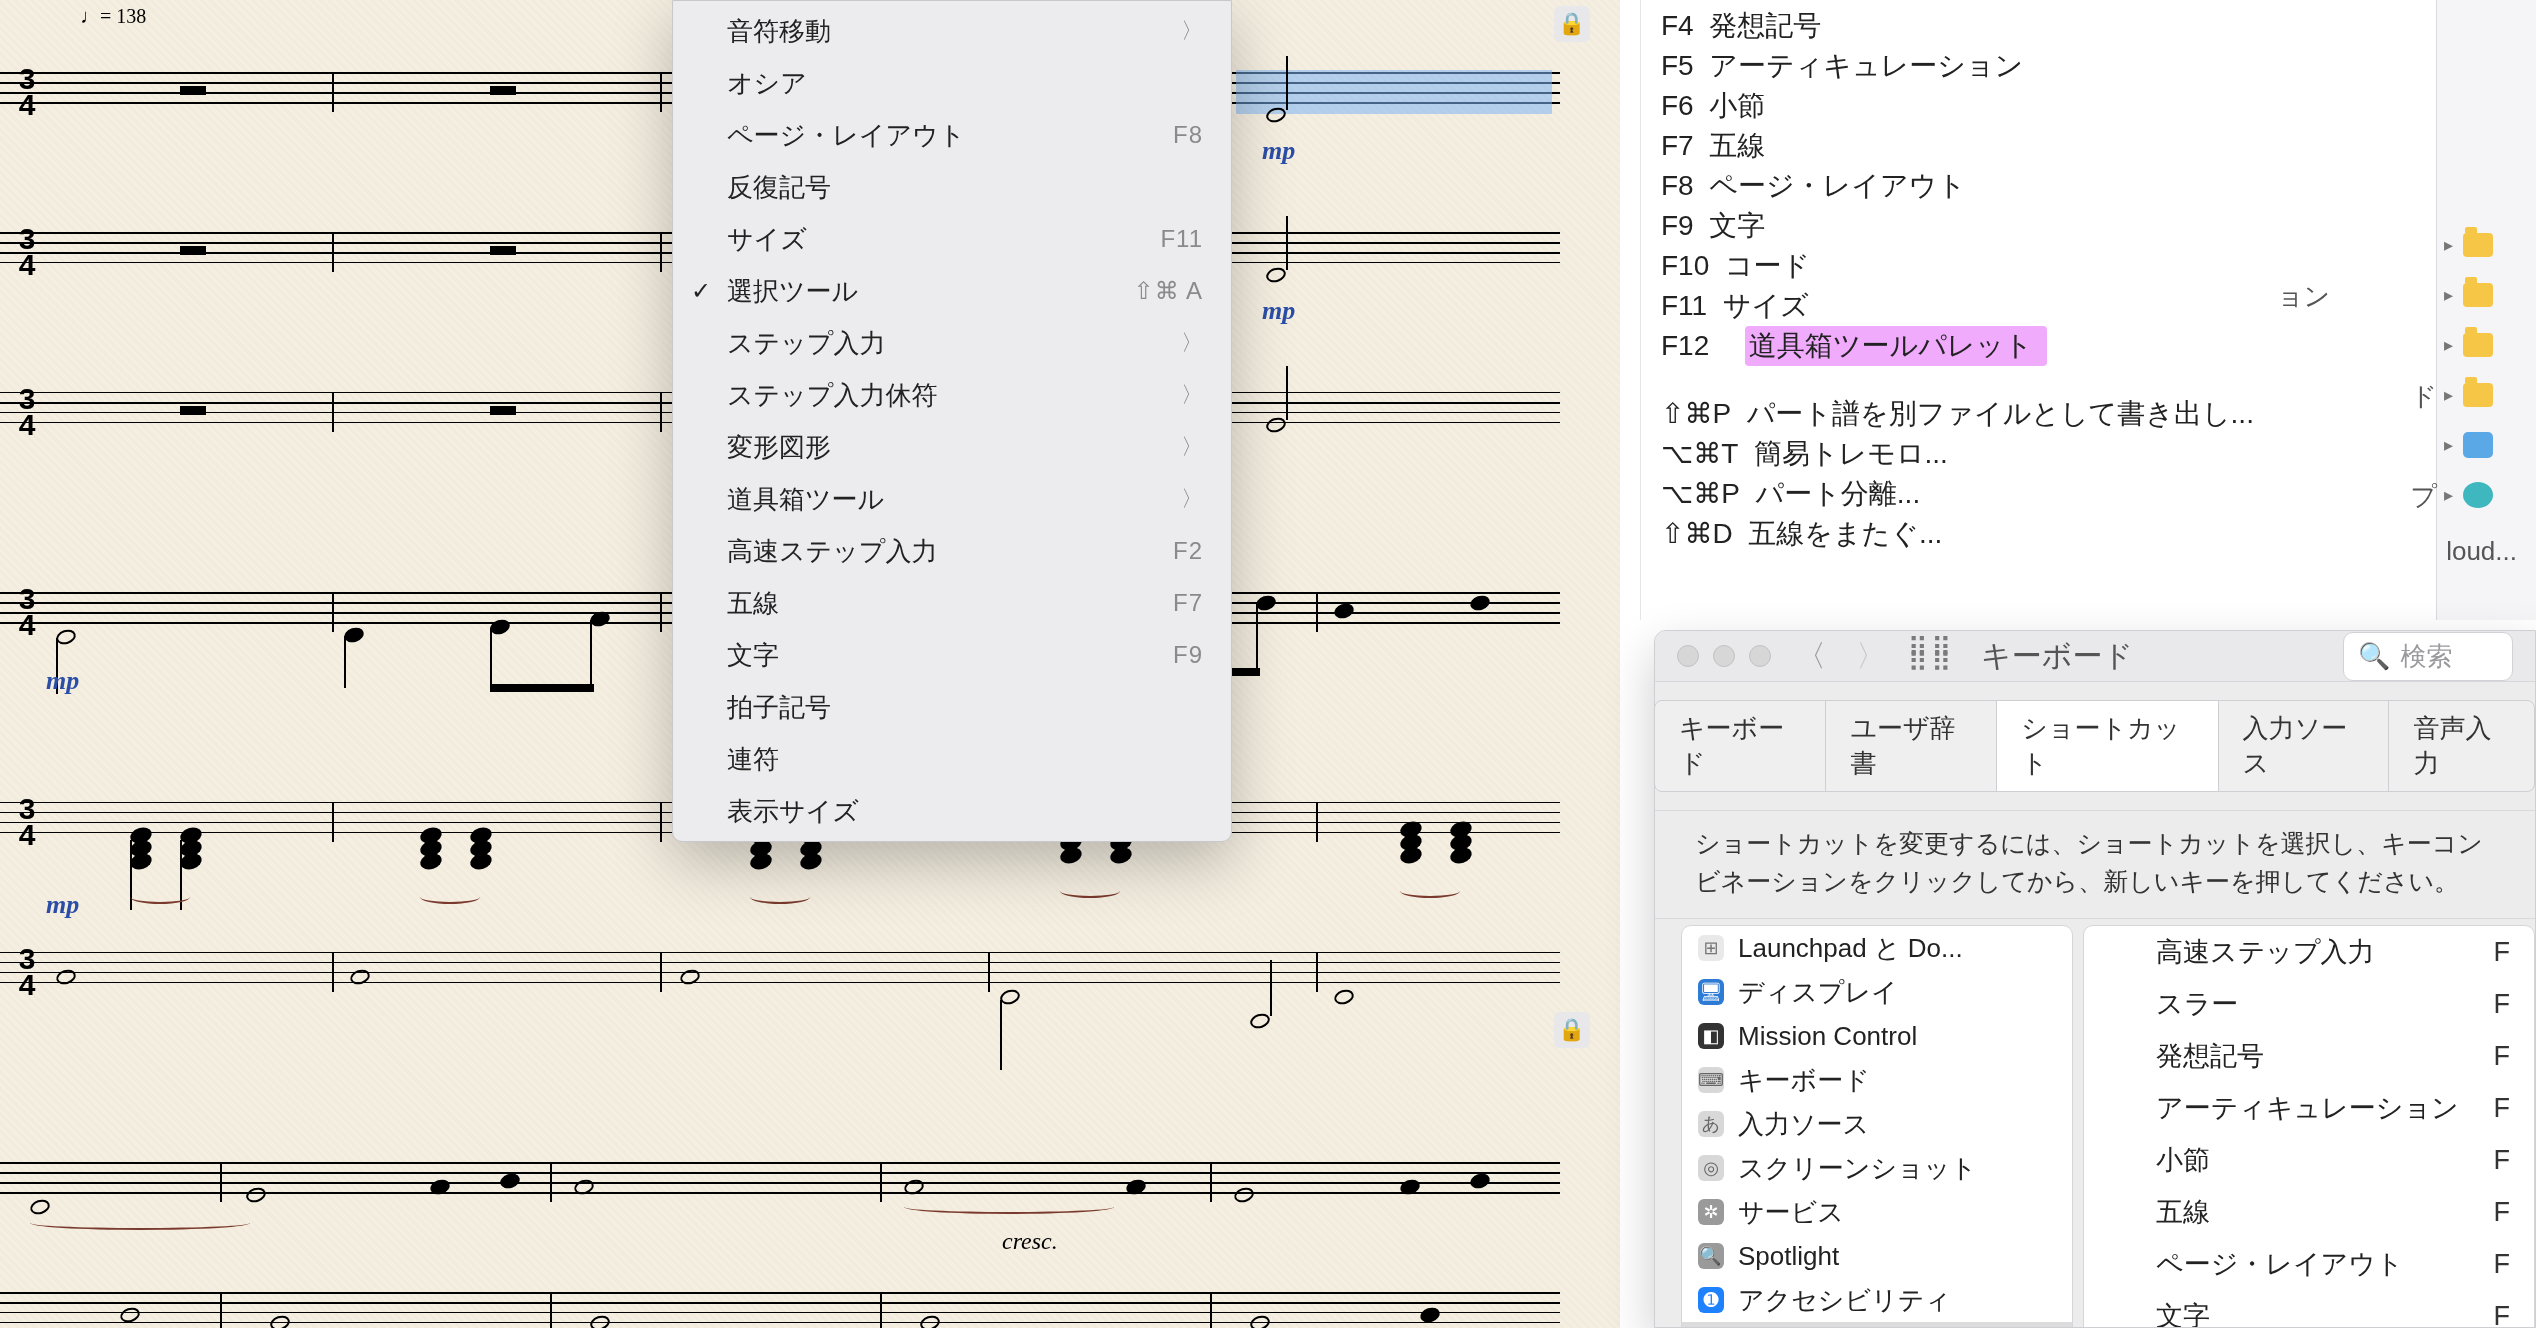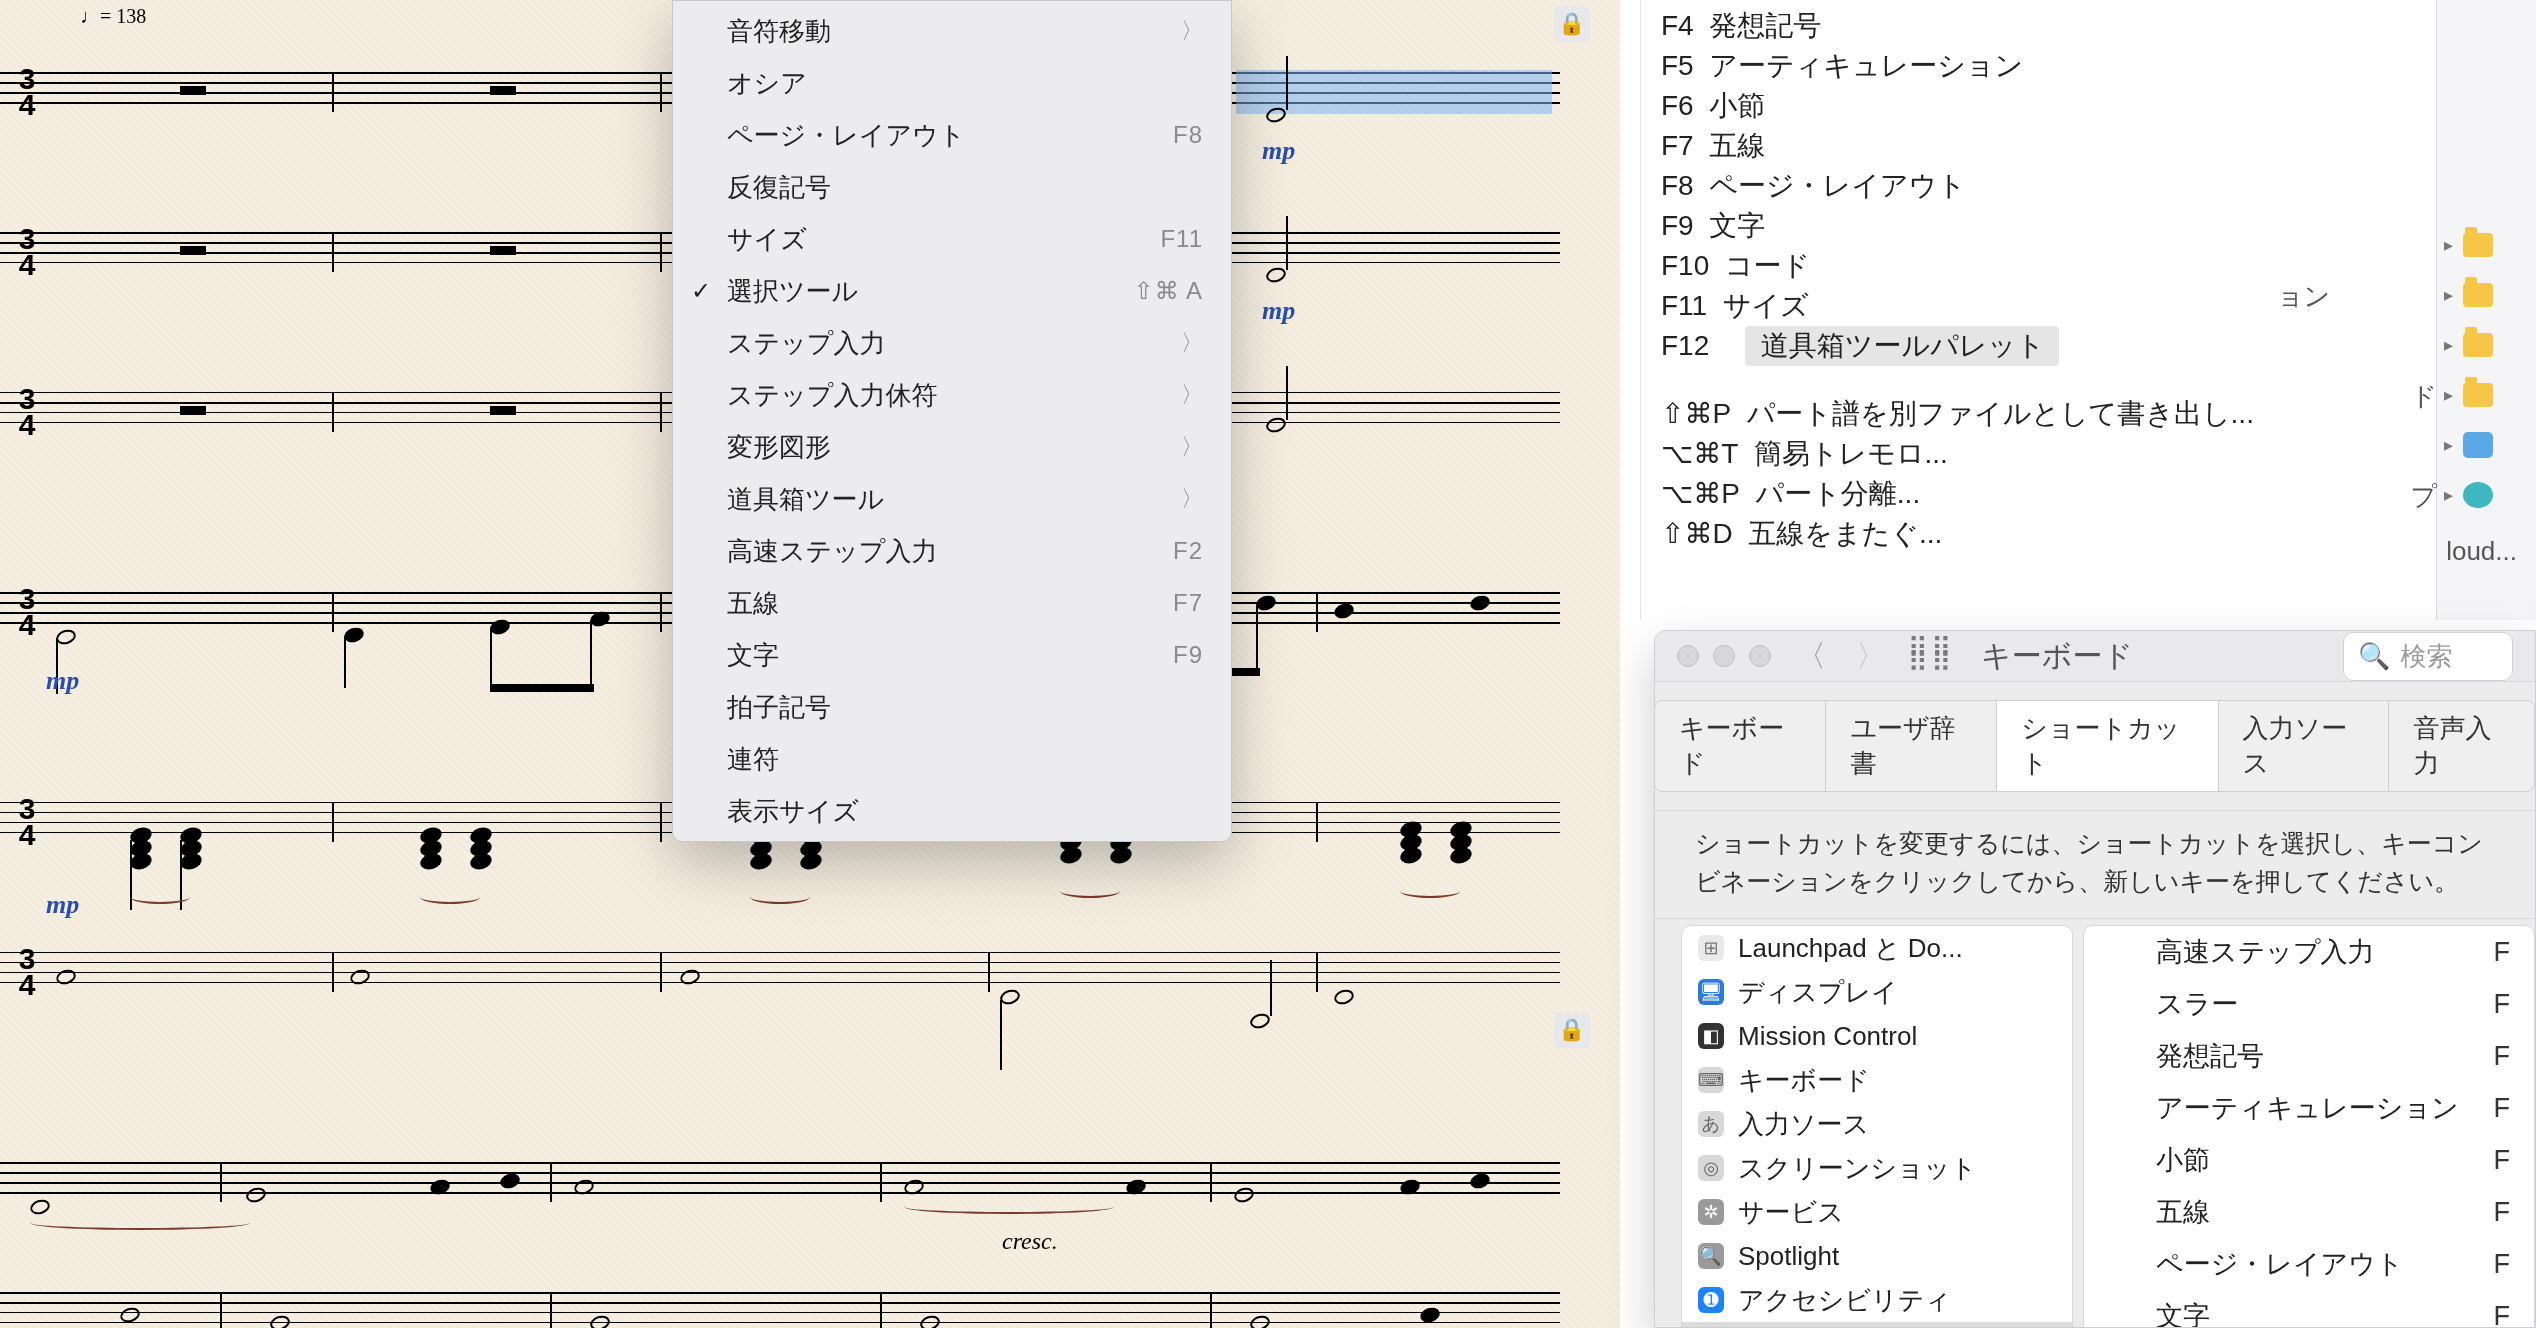--- a/index.html
+++ b/index.html
@@ -53,21 +53,21 @@
   .ctxmenu .sc { color:#8a8a8e; font-size:24px; letter-spacing:1px; }
   .ctxmenu .arrow { color:#8a8a8e; font-size:22px; }
 
   
   .sc-list {
     position:absolute; left:1640px; top:0; width:896px; height:620px;
     background:#fff; border-left:1px solid #e6e6e6;
     font-size:28px; color:#222; padding-top:6px;
   }
   .sc-list .item { height:40px; line-height:40px; padding-left:20px; white-space:nowrap; }
-  .sc-list .item.sel { background:#e5e5e5; display:inline-block; padding-right:14px; border-radius:4px; margin-left:20px; padding-left:16px; }
+  .sc-list .item.sel { background:#f0abfc; display:inline-block; padding-right:14px; border-radius:4px; margin-left:20px; padding-left:4px; }
   .sc-list .spacer { height:28px; }
 
   
   .finder-frag {
     position:absolute; right:0; top:0; width:100px; height:620px;
     background:#f5f5f7; border-left:1px solid #dadade;
   }
   .finder-frag .band { position:absolute; right:0; height:40px; width:100px;
     display:flex; align-items:center; gap:10px; padding-left:8px; font-size:24px; color:#333;}
   .finder-frag .tri { color:#777; font-size:18px; }

